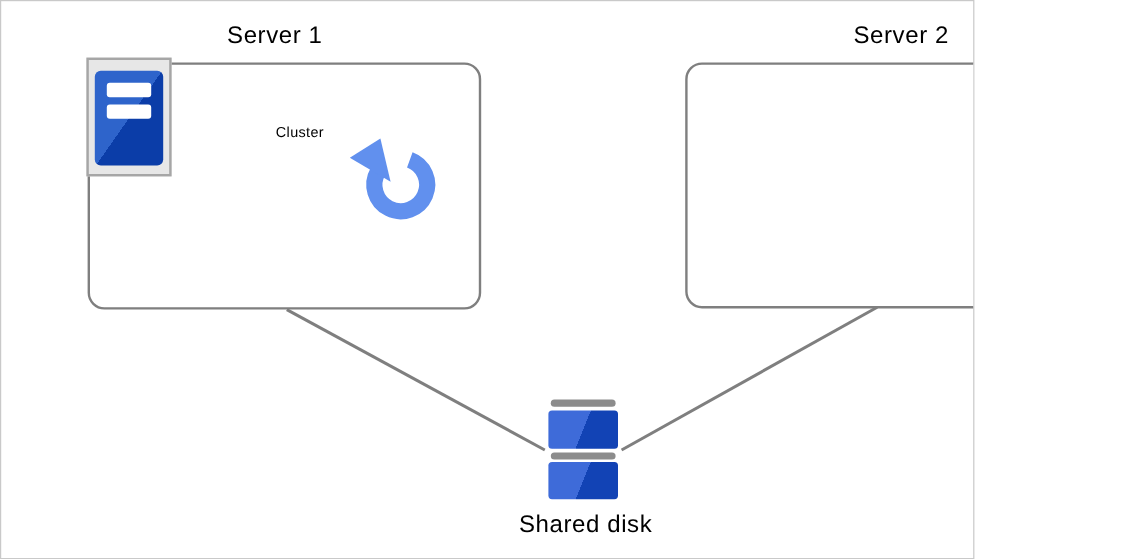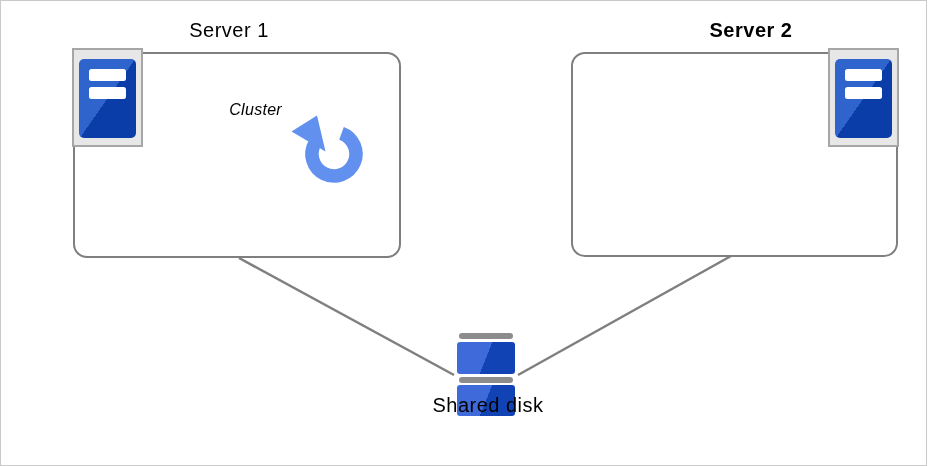--- a/index.html
+++ b/index.html
@@ -1,20 +1,20 @@
 <!DOCTYPE html>
 <html style="--canvas-border: #c9c9c9; --box-border: #7f7f7f; --connector: #7f7f7f; --icon-frame-fill: #e7e7e7; --icon-frame-border: #a6a6a6; --server-blue-light: #2e64cb; --server-blue-dark: #0b3da8; --disk-blue-light: #3e6bd9; --disk-blue-dark: #1243b5; --disk-bar-gray: #8c8c8c; --reboot-arrow: #6190ee; --text: #000000;"><head>
 <meta charset="utf-8">
 <style>
   html, body { margin: 0; padding: 0; background: #ffffff; }
   body { font-family: "Liberation Sans", sans-serif; }
 
   .canvas {
     position: relative;
-    width: 927px;
+    width: 812px;
     height: 466px;
     background: #ffffff;
     border: 1px solid var(--canvas-border, #c9c9c9);
     box-sizing: border-box;
     overflow: hidden;
   }
 
   .connectors {
     position: absolute;
     left: 0; top: 0;
@@ -61,28 +61,27 @@
     left: 10px;
     width: 37px; height: 12px;
     background: #ffffff;
     border-radius: 2.5px;
   }
   .server-bar.b1 { top: 10px; }
   .server-bar.b2 { top: 28px; }
 
   .note {
     position: absolute;
-    left: 155px; top: 97px;
+    left: 143px; top: 97px;
     width: 126px;
     text-align: right;
-    font-size: 16px;
+    font-size: 12px;
     line-height: 24px;
     letter-spacing: 0.3px;
     color: var(--text, #000000);
-    font-style: italic;
   }
 
   .reboot-svg {
     position: absolute;
     left: 289px; top: 112px;
     width: 78px; height: 74px;
   }
 
   .disk {
     position: absolute;
@@ -133,33 +132,33 @@
 
   <div class="note">
     <div>Cluster</div>
   </div>
 
   <svg class="reboot-svg" viewBox="289 112 78 74" xmlns="http://www.w3.org/2000/svg">
     <path d="M 340.5 132.3 A 22 22 0 1 1 313.9 142" fill="none" style="stroke: var(--reboot-arrow, #6190ee);" stroke-width="13.5"></path>
     <polygon points="290.5,130.5 316,114.5 324.5,150.5" style="fill: var(--reboot-arrow, #6190ee);"></polygon>
   </svg>
 
-  <div class="node-label" style="left: 690px; top: 18px; width: 120px; font-weight: bold;">Server 2</div>
+  <div class="node-label" style="left: 690px; top: 18px; width: 120px;">Server 2</div>
 
   <div class="node-box" style="left: 570px; top: 51px; width: 327px; height: 205px;"></div>
 
   <div class="icon-frame" style="left: 827px; top: 47px;">
     <div class="server-unit">
       <div class="server-bar b1"></div>
       <div class="server-bar b2"></div>
     </div>
   </div>
 
   <div class="disk">
     <div class="disk-bar d1"></div>
     <div class="disk-platter p1"></div>
     <div class="disk-bar d2"></div>
     <div class="disk-platter p2"></div>
   </div>
 
-  <div class="node-label" style="left: 407px; top: 393px; width: 160px;">Shared disk</div>
+  <div class="node-label" style="left: 407px; top: 425px; width: 160px;">Shared disk</div>
 
 </div>
 
 </body></html>

